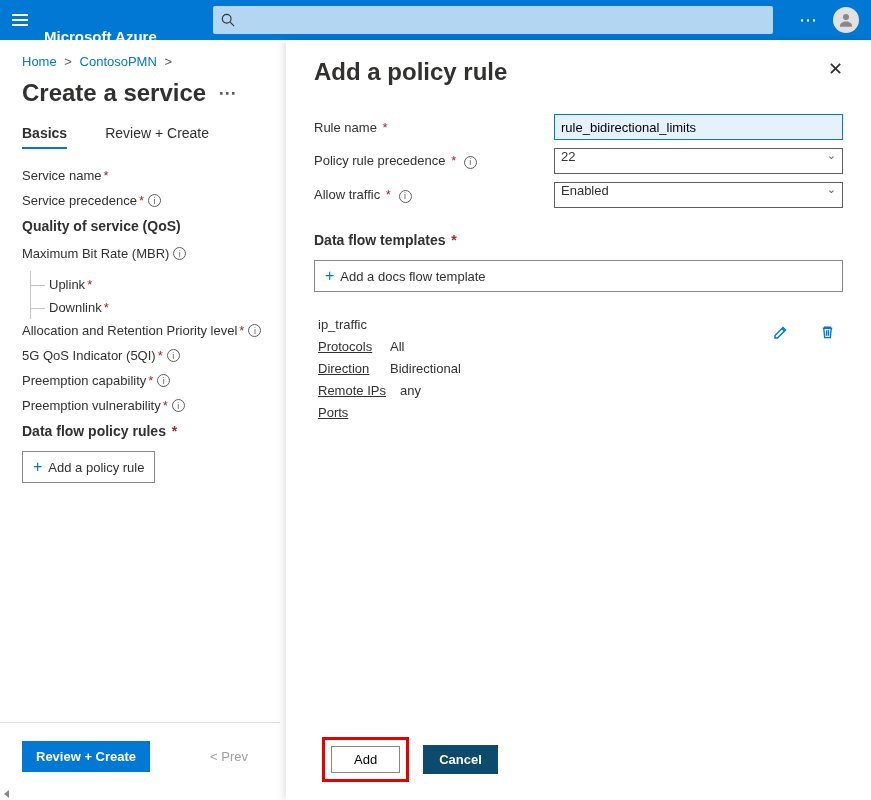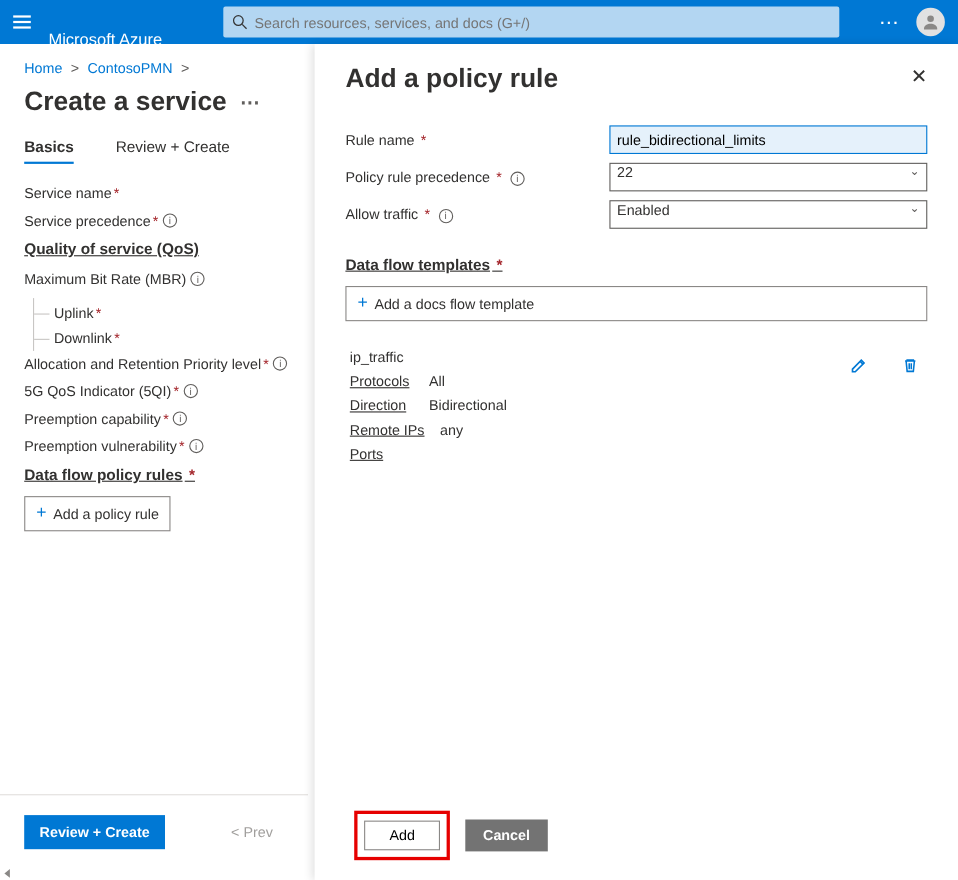--- a/index.html
+++ b/index.html
@@ -2,21 +2,21 @@
 <html><head>
 <meta charset="utf-8">
 <style>
   * { box-sizing: border-box; margin: 0; padding: 0; }
   body { font-family: "Segoe UI", Arial, sans-serif; font-size: 13px; color: #323130; background: #fff; width: 871px; height: 800px; overflow: hidden; position: relative; }
   
   
   .topbar { height: 40px; background: #0078d4; display: flex; align-items: center; padding: 0 12px; color: #fff; gap: 16px; }
   .hamburger { cursor: pointer; display: flex; flex-direction: column; gap: 3px; }
   .hamburger span { display: block; width: 16px; height: 2px; background: #fff; }
-  .brand { font-weight: 400; font-size: 15px; margin-top: 32px; }
+  .brand { font-weight: 700; font-size: 15px; margin-top: 32px; }
   .search { flex: 0 0 560px; margin-left: 40px; height: 28px; background: #b3d6f2; border-radius: 2px; display: flex; align-items: center; padding: 0 8px; }
   .search svg { width:14px; height:14px; margin-right:6px; }
   .search input { border: none; background: transparent; font-size: 13px; color: #333; flex: 1; outline: none; }
   .topbar-right { margin-left: auto; display: flex; align-items: center; gap: 14px; }
   .dots { font-size: 18px; letter-spacing: 2px; cursor: pointer; }
   .avatar { width: 26px; height: 26px; border-radius: 50%; background: #e1e1e1; display:flex; align-items:center; justify-content:center; }
   .avatar svg { width:18px; height:18px; fill:#8a8886; }
 
   
   .main { position: relative; height: calc(100% - 40px); }
@@ -31,21 +31,21 @@
   
   .tabs { display: flex; gap: 38px; border-bottom: 1px solid transparent; margin-bottom: 18px;}
   .tab { padding-bottom: 6px; cursor: pointer; border-bottom: 2px solid transparent; font-size: 14px;}
   .tab.active { border-bottom-color: #0078d4; font-weight: 600; }
   .tab:not(.active){ color:#323130; }
 
   .field-row { display: flex; align-items: center; margin-bottom: 10px; font-size: 13px;}
   .req { color: #a4262c; margin-left: 2px; }
   .info-icon { display: inline-flex; width: 13px; height: 13px; border: 1px solid #605e5c; border-radius: 50%; align-items: center; justify-content: center; font-size: 9px; color: #605e5c; margin-left: 4px; cursor: help;}
   
-  .section-heading { font-weight: 600; font-size: 14px; margin-top: 10px; margin-bottom: 12px; text-decoration: underline;}
+  .section-heading { font-weight: 600; font-size: 14px; margin-top: 10px; margin-bottom: 12px;}
   .indent-lines { border-left: 1px solid #c8c6c4; margin-left: 8px; padding-left: 18px; margin-bottom: 4px; padding-top:2px; }
   .indent-item { position: relative; padding: 4px 0;}
   .indent-item::before { content:''; position:absolute; left:-18px; top:50%; width:14px; height:1px; background:#c8c6c4; }
 
   .add-button { display: inline-flex; align-items: center; gap: 6px; border: 1px solid #8a8886; padding: 6px 10px; font-size: 13px; cursor: pointer; background: #fff;}
   .plus-icon { color: #0078d4; font-size: 16px; font-weight: 400; }
 
   .table-header { display: flex; gap: 40px; font-size: 13px; font-weight: 600; margin-top: 20px; padding-top: 10px;}
   .sort-arrow { font-size: 11px; margin-left: 2px;}
 
@@ -71,42 +71,41 @@
   .template-info .kv { display: flex; }
   .template-info .kv .k { width: 72px; text-decoration: underline; }
   .template-actions { display:flex; gap:14px; margin-top:14px; }
   .icon-btn { width: 32px; height: 32px; display:flex; align-items:center; justify-content:center; border:1px solid transparent; cursor:pointer;}
   .edit-svg { width:16px; height:16px; stroke:#0078d4; fill:none; stroke-width:1.5;}
   .trash-svg { width:15px; height:16px; stroke:#0078d4; fill:none; stroke-width:1.5;}
 
   .panel-footer { position: absolute; left: 36px; bottom: 18px; display: flex; gap: 14px; align-items: center;}
   .add-highlight { border: 3px solid #e60000; padding: 6px; }
   .btn-add { background: #fff; border: 1px solid #8a8886; padding: 5px 22px; font-size: 13px; cursor: pointer;}
-  .btn-cancel { background: #737373; color: #fff; border: none; padding: 7px 16px; font-size: 13px; font-weight: 600; cursor: pointer;}
+  .btn-cancel { background: #0c4a6e; color: #fff; border: none; padding: 7px 16px; font-size: 13px; font-weight: 600; cursor: pointer;}
   
   .scrollbar-stub { position:absolute; left:4px; bottom:2px; width:10px; height:8px;}
   .scrollbar-stub::before, .scrollbar-stub::after { content:''; position:absolute; width:0; height:0; border-top:4px solid transparent; border-bottom:4px solid transparent; }
   .scrollbar-stub::before { left:0; border-right:5px solid #8a8886; }
 </style>
 </head>
 <body>
 
 <div class="topbar">
   <div class="hamburger">
       <span></span>
       <span></span>
       <span></span>
     </div>
   <div class="brand">Microsoft Azure</div>
   <div class="search">
     <svg viewBox="0 0 16 16">
         <circle cx="6.5" cy="6.5" r="5" stroke="#333" stroke-width="1.3" fill="none"></circle>
         <line x1="10.5" y1="10.5" x2="15" y2="15" stroke="#333" stroke-width="1.3"></line>
       </svg>
-    <input placeholder="Search resources, services, and docs (G+/)" style="">
   </div>
   <div class="topbar-right">
     <div class="dots">⋯</div>
     <div class="avatar">
       <svg viewBox="0 0 24 24">
           <circle cx="12" cy="8" r="4"></circle>
           <path d="M4 20c0-4 4-6 8-6s8 2 8 6v1H4z"></path>
         </svg>
     </div>
   </div>

